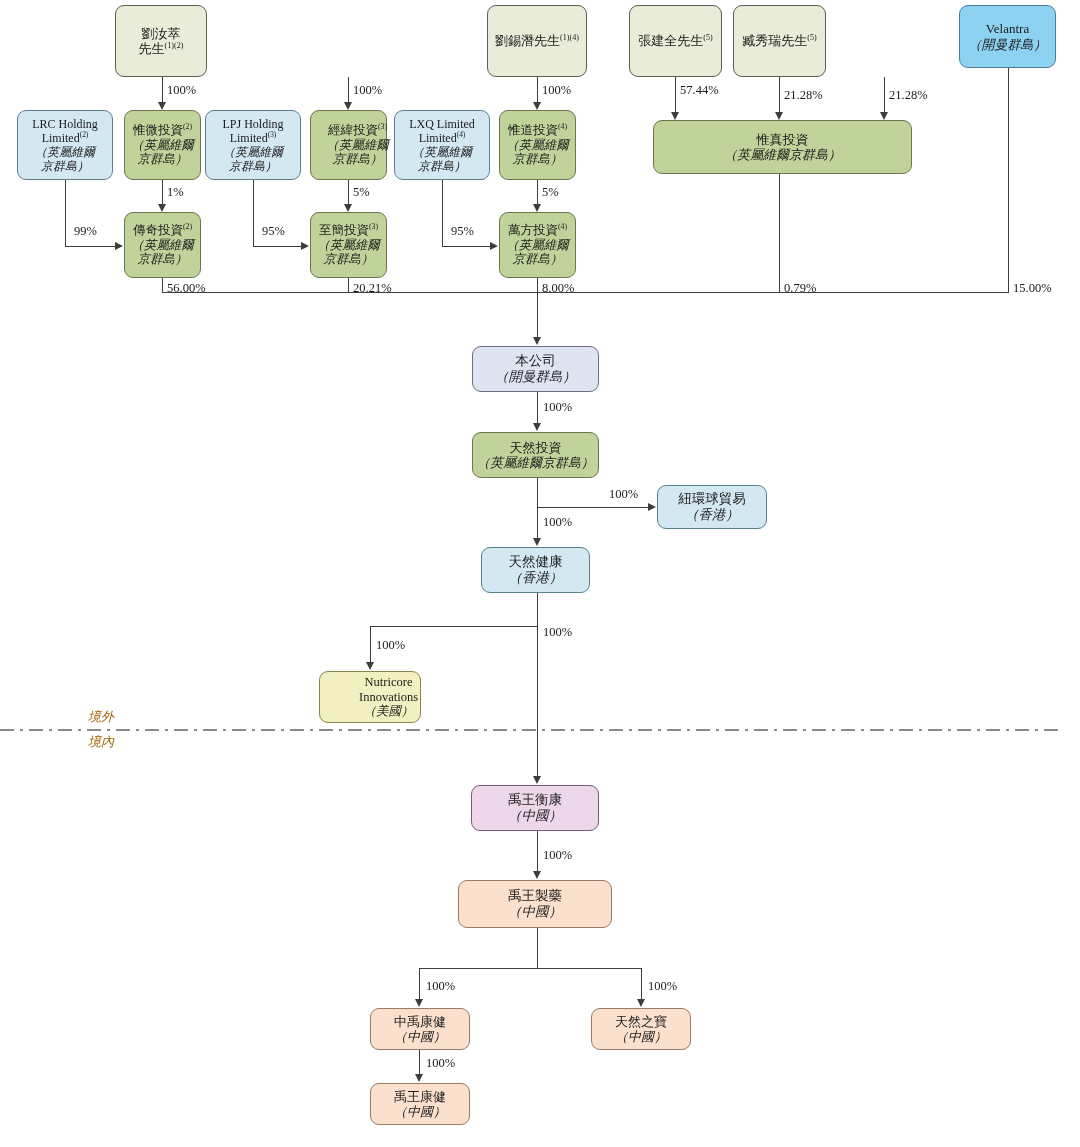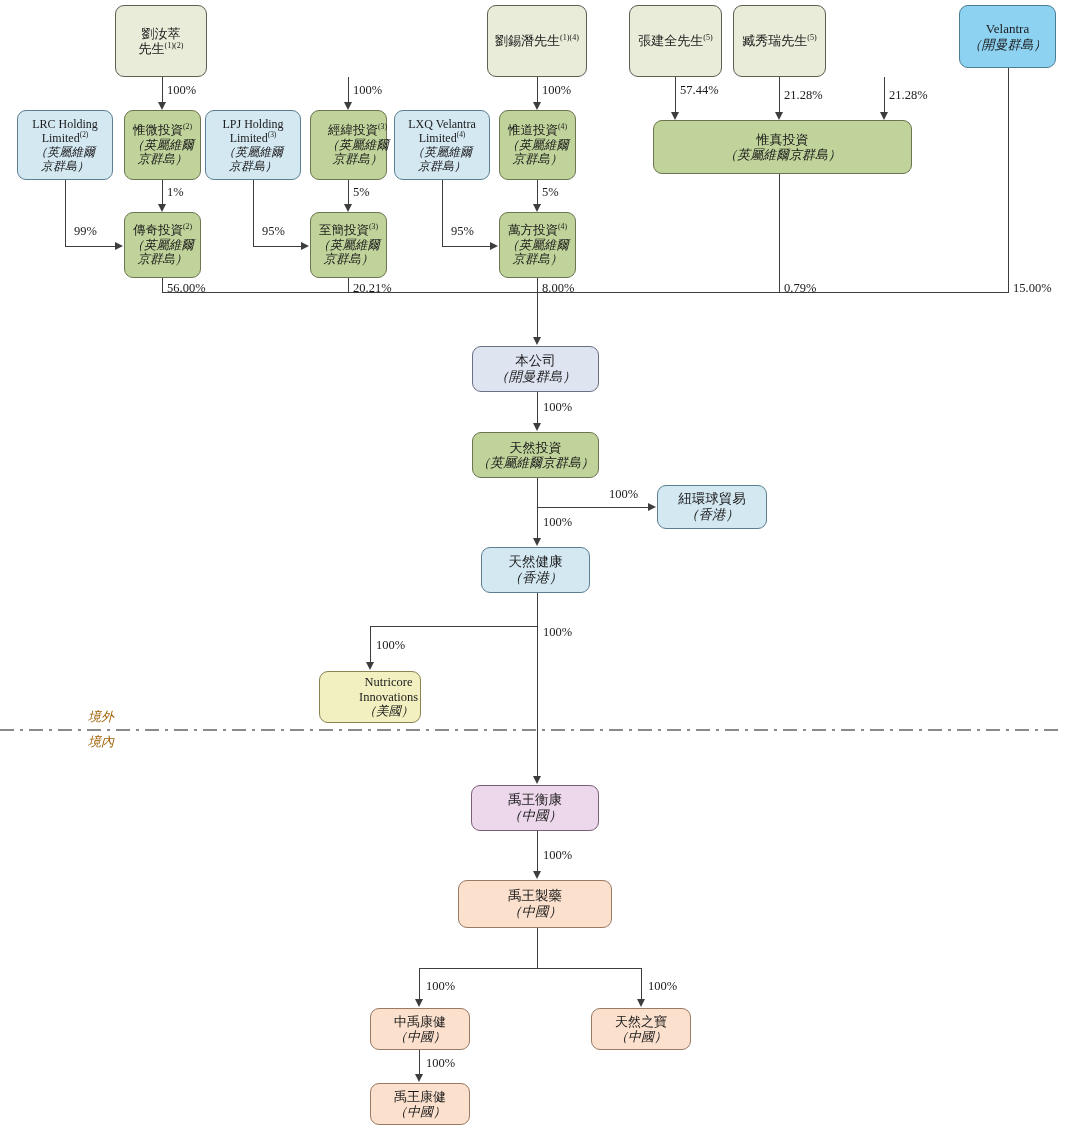--- a/index.html
+++ b/index.html
@@ -166,21 +166,21 @@
     <span class="ln ital">京群島）</span>
   </div>
 
   <div class="node c-green" style="left:310px; top:110px; width:77px; height:70px; font-size:12.5px;padding-left:21px;">
     <span class="ln"><span>經緯投資</span><sup>(3)</sup></span>
     <span class="ln ital">（英屬維爾</span>
     <span class="ln ital">京群島）</span>
   </div>
 
   <div class="node c-blue" style="left:394px; top:110px; width:96px; height:70px; font-size:12px;">
-    <span class="ln">LXQ Velantra</span>
+    <span class="ln">LXQ Limited</span>
     <span class="ln"><span>Limited</span><sup>(4)</sup></span>
     <span class="ln ital">（英屬維爾</span>
     <span class="ln ital">京群島）</span>
   </div>
 
   <div class="node c-green" style="left:499px; top:110px; width:77px; height:70px; font-size:12.5px;">
     <span class="ln"><span>惟道投資</span><sup>(4)</sup></span>
     <span class="ln ital">（英屬維爾</span>
     <span class="ln ital">京群島）</span>
   </div>

